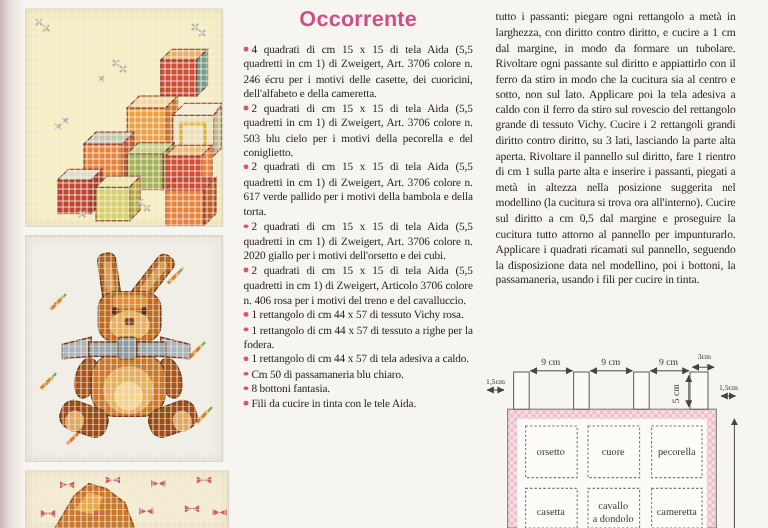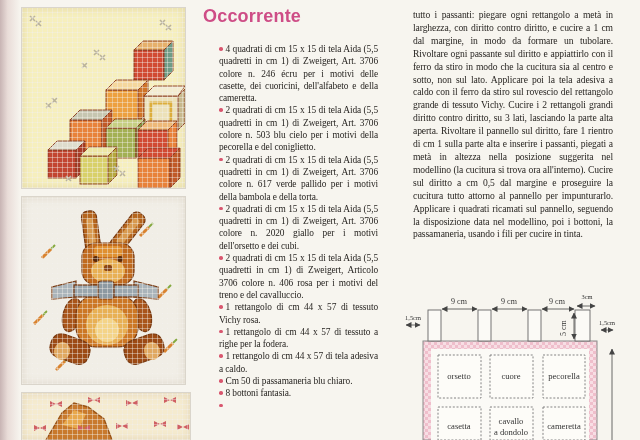--- a/index.html
+++ b/index.html
@@ -14,22 +14,22 @@
       repeating-linear-gradient(0deg,rgba(255,255,255,.38) 0 1px,transparent 1px 5px),
       repeating-linear-gradient(90deg,rgba(255,255,255,.38) 0 1px,transparent 1px 5px),
       repeating-linear-gradient(0deg,rgba(120,90,40,.07) 0 1px,transparent 1px 5px),
       repeating-linear-gradient(90deg,rgba(120,90,40,.07) 0 1px,transparent 1px 5px);}
   .photo1{left:22px;top:8px;width:163px;height:180px;background:#f6efbd;}
   .photo2{left:22px;top:197px;width:163px;height:187px;background:#f1eee6;}
   .photo3{left:22px;top:393px;width:168px;height:47px;background:#f5ebcf;}
 
   .materials{position:absolute;left:203px;top:6px;width:191px;}
   .materials h1{margin:0 0 9px 0;font-family:"Liberation Sans",sans-serif;font-size:18px;
-                font-weight:700;color:#ce4d86;letter-spacing:.2px;}
-  .materials ul{list-style:none;margin:16px;padding:0;font-size:9.4px;line-height:12.3px;
+                font-weight:700;color:#ce4d86;letter-spacing:.2px;text-align:center;}
+  .materials ul{list-style:none;margin:0;padding:0;font-size:9.4px;line-height:12.3px;
                 letter-spacing:-.1px;color:#221f1c;text-align:justify;}
   .materials li{margin:0;}
   .dot{display:inline-block;width:3.5px;height:3.5px;border-radius:50%;background:#d8566e;
        margin-right:3px;vertical-align:1.5px;}
 
   .instructions{position:absolute;left:413px;top:9px;width:200px;font-size:9.6px;
                 line-height:12.9px;letter-spacing:-.1px;color:#221f1c;text-align:justify;}
 
   .diagram{position:absolute;left:398px;top:288px;width:232px;height:152px;}
   .diagram text{font-family:"Liberation Serif",serif;fill:#333;}
@@ -191,21 +191,21 @@
       <li><span class="dot"></span><span>4 quadrati di cm 15 x 15 di tela Aida (5,5 quadretti in cm 1) di Zweigert, Art. 3706 colore n. 246 écru per i motivi delle casette, dei cuoricini, dell'alfabeto e della cameretta.</span></li>
       <li><span class="dot"></span><span>2 quadrati di cm 15 x 15 di tela Aida (5,5 quadretti in cm 1) di Zweigert, Art. 3706 colore n. 503 blu cielo per i motivi della pecorella e del coniglietto.</span></li>
       <li><span class="dot"></span><span>2 quadrati di cm 15 x 15 di tela Aida (5,5 quadretti in cm 1) di Zweigert, Art. 3706 colore n. 617 verde pallido per i motivi della bambola e della torta.</span></li>
       <li><span class="dot"></span><span>2 quadrati di cm 15 x 15 di tela Aida (5,5 quadretti in cm 1) di Zweigert, Art. 3706 colore n. 2020 giallo per i motivi dell'orsetto e dei cubi.</span></li>
       <li><span class="dot"></span><span>2 quadrati di cm 15 x 15 di tela Aida (5,5 quadretti in cm 1) di Zweigert, Articolo 3706 colore n. 406 rosa per i motivi del treno e del cavalluccio.</span></li>
       <li><span class="dot"></span><span>1 rettangolo di cm 44 x 57 di tessuto Vichy rosa.</span></li>
       <li><span class="dot"></span><span>1 rettangolo di cm 44 x 57 di tessuto a righe per la fodera.</span></li>
       <li><span class="dot"></span><span>1 rettangolo di cm 44 x 57 di tela adesiva a caldo.</span></li>
       <li><span class="dot"></span><span>Cm 50 di passamaneria blu chiaro.</span></li>
       <li><span class="dot"></span><span>8 bottoni fantasia.</span></li>
-      <li><span class="dot"></span></li>
+      <li><span class="dot"></span><span>Fili da cucire in tinta con le tele Aida.</span></li>
     </ul>
   </div>
 
   <div class="instructions">tutto i passanti: piegare ogni rettangolo a metà in larghezza, con diritto contro diritto, e cucire a 1 cm dal margine, in modo da formare un tubolare. Rivoltare ogni passante sul diritto e appiattirlo con il ferro da stiro in modo che la cucitura sia al centro e sotto, non sul lato. Applicare poi la tela adesiva a caldo con il ferro da stiro sul rovescio del rettangolo grande di tessuto Vichy. Cucire i 2 rettangoli grandi diritto contro diritto, su 3 lati, lasciando la parte alta aperta. Rivoltare il pannello sul diritto, fare 1 rientro di cm 1 sulla parte alta e inserire i passanti, piegati a metà in altezza nella posizione suggerita nel modellino (la cucitura si trova ora all'interno). Cucire sul diritto a cm 0,5 dal margine e proseguire la cucitura tutto attorno al pannello per impunturarlo. Applicare i quadrati ricamati sul pannello, seguendo la disposizione data nel modellino, poi i bottoni, la passamaneria, usando i fili per cucire in tinta.</div>
 
   <svg class="diagram" viewBox="0 0 232 152">
     <defs>
       <marker id="ah" viewBox="0 0 6 6" markerWidth="6" markerHeight="6" refX="5.5" refY="3" orient="auto-start-reverse" markerUnits="userSpaceOnUse">
         <path d="M0,0 L6,3 L0,6 Z" fill="#444"></path>
       </marker>

